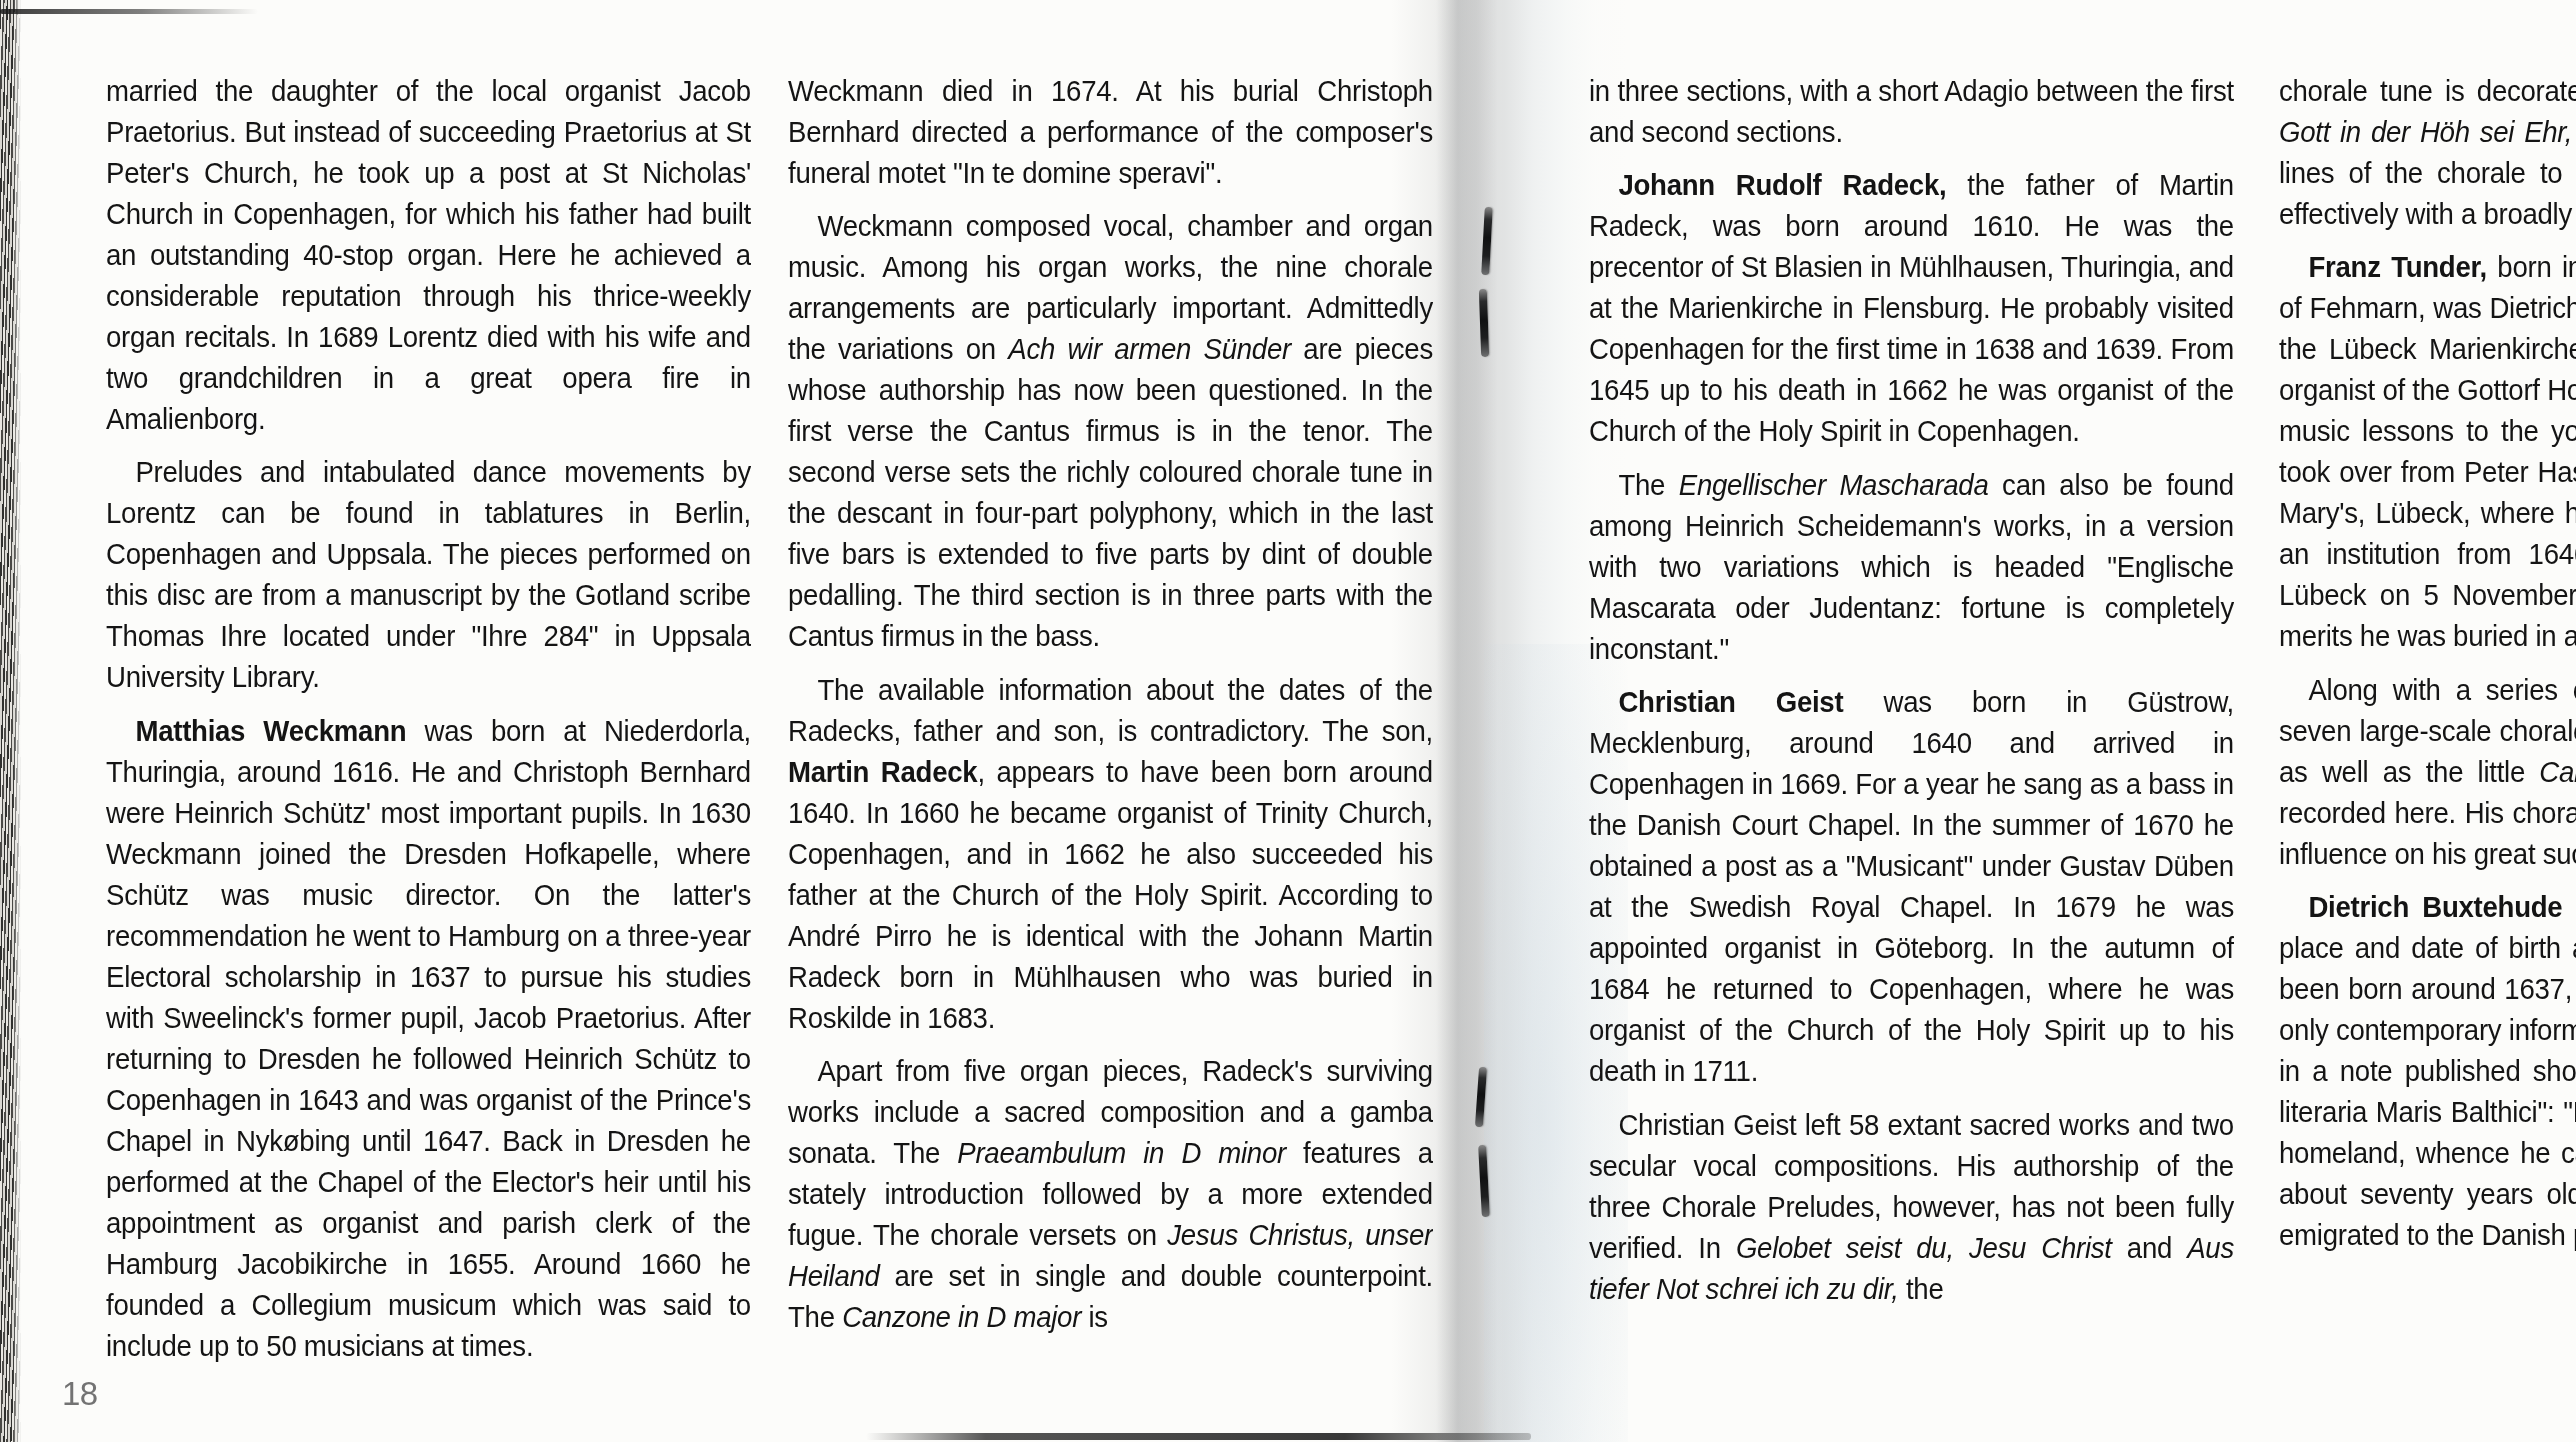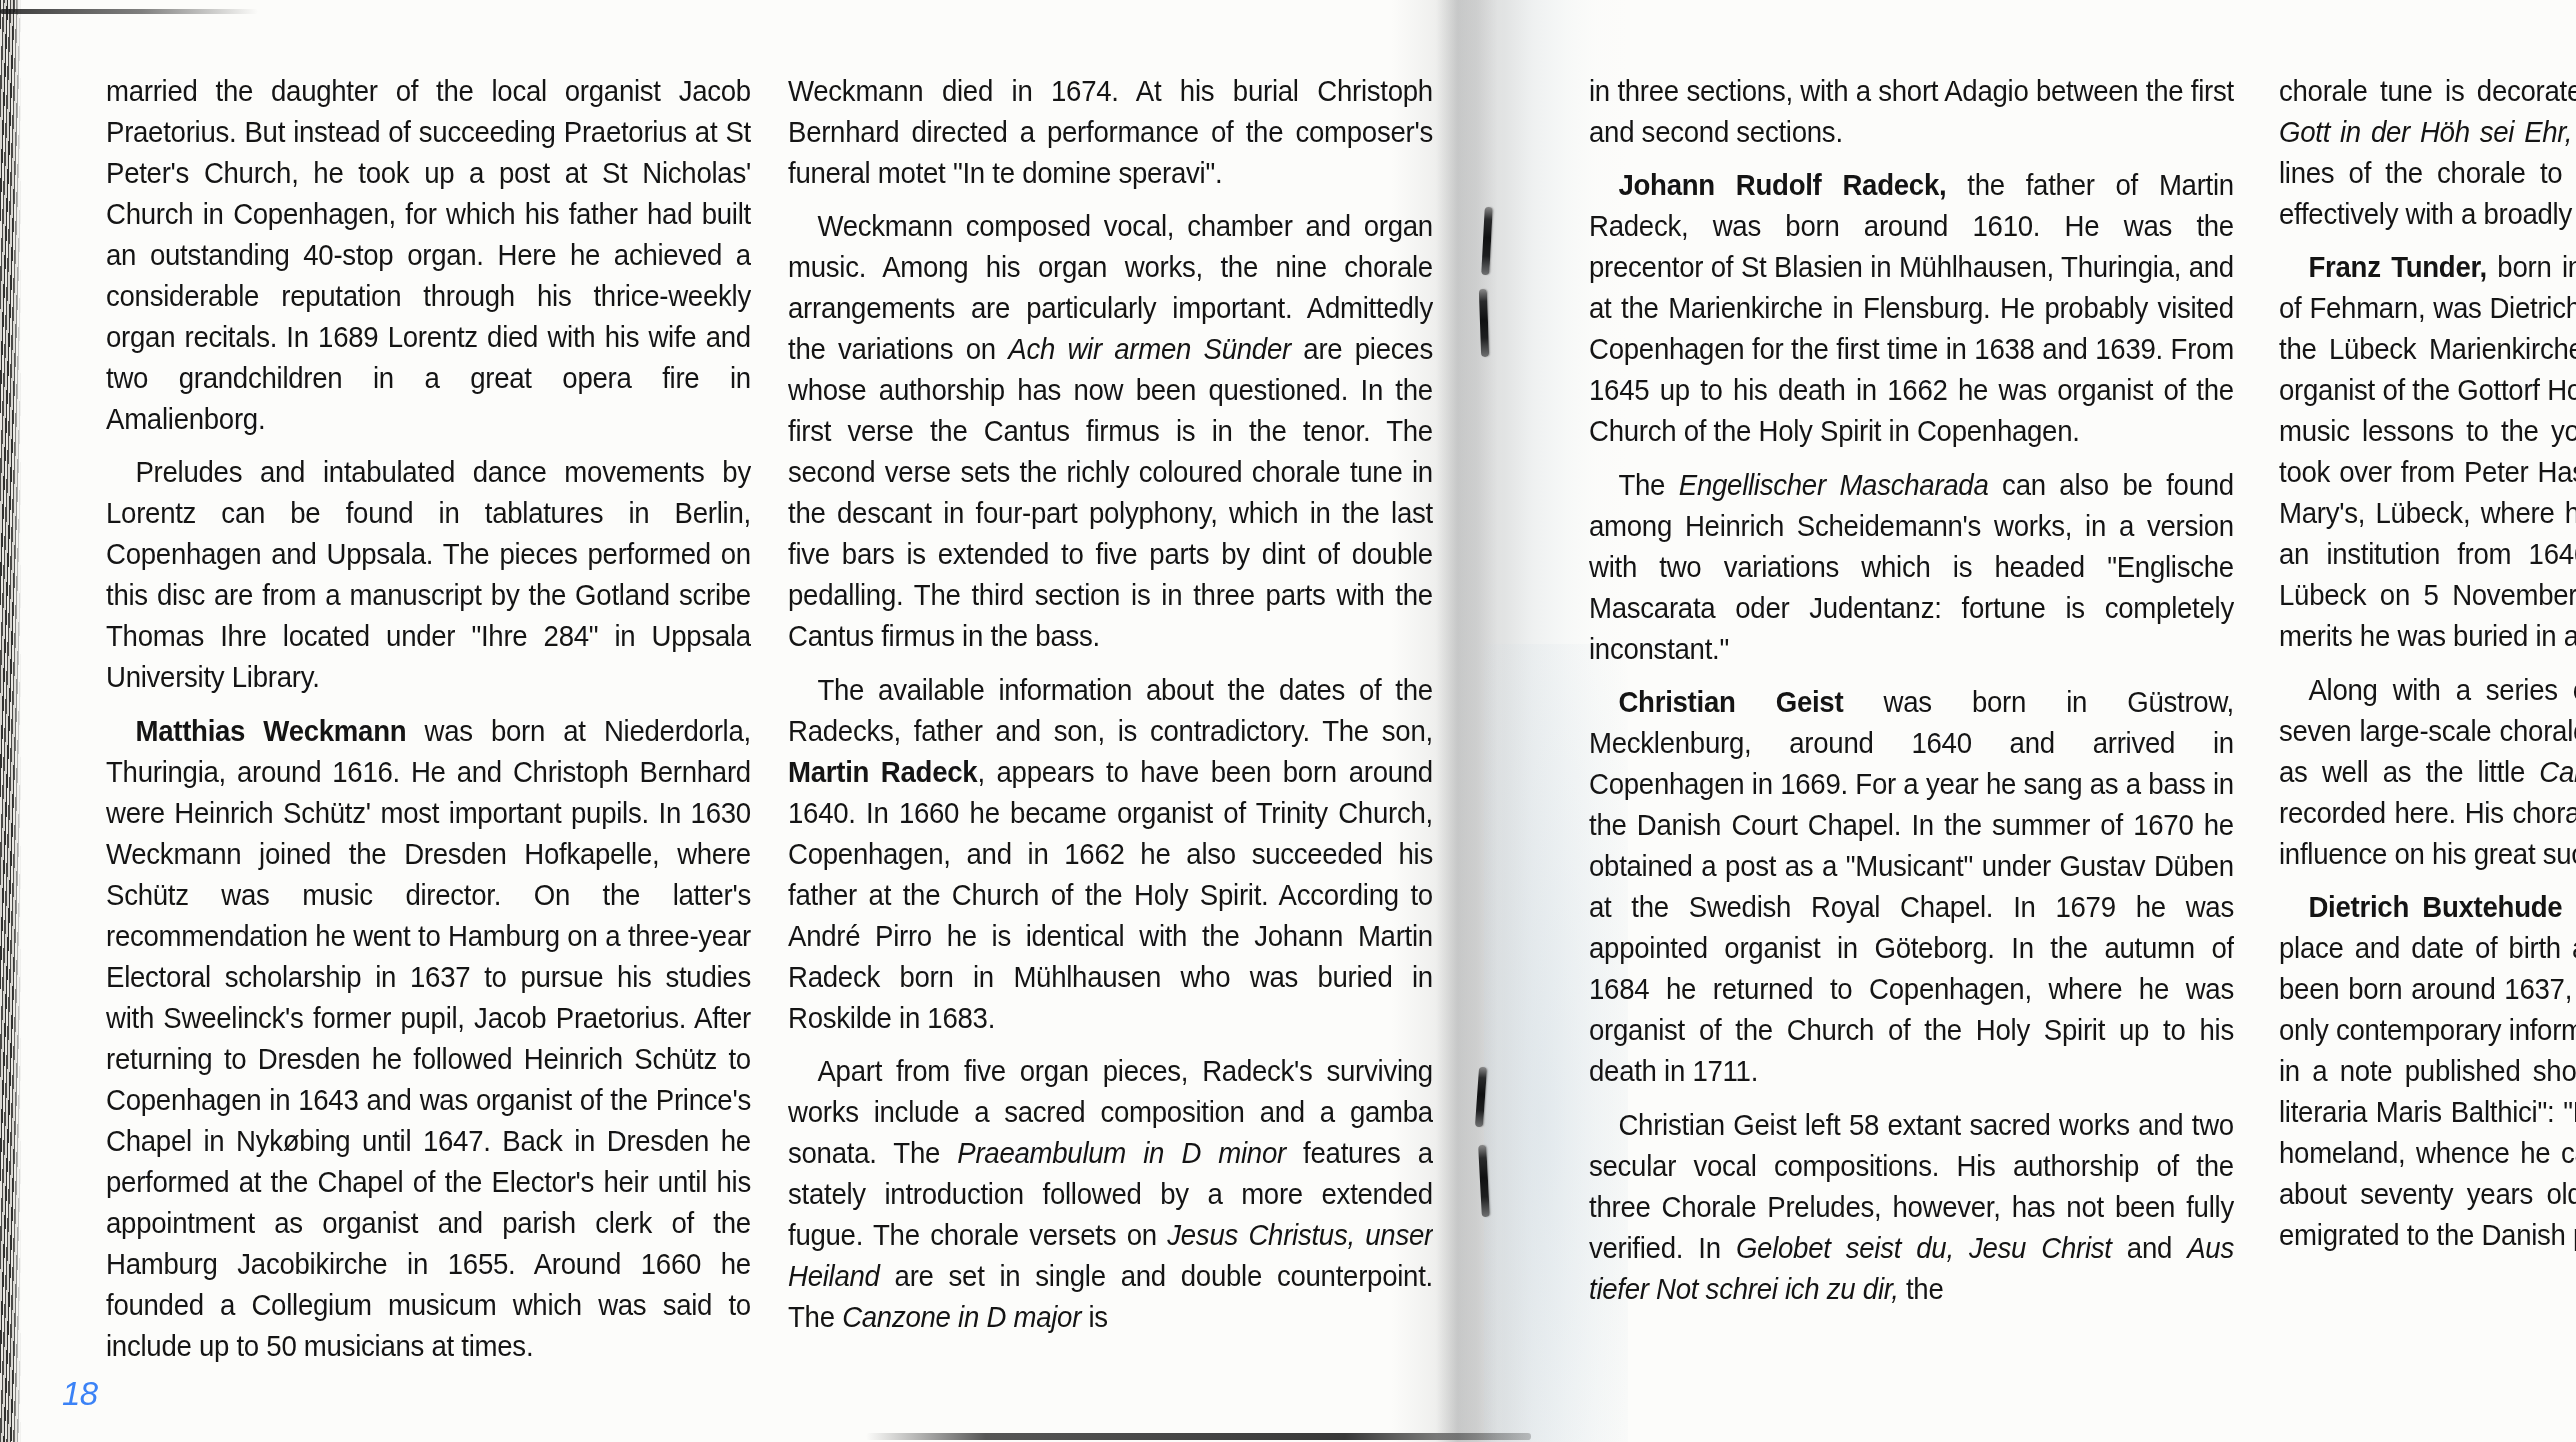--- a/index.html
+++ b/index.html
@@ -119,22 +119,21 @@
   }
   .col p + p { margin-top: 12.4px; }
   .col p.indent { text-indent: 32px; }
   .b { font-weight: bold; }
   .i { font-style: italic; }
 
   .page-number {
     position: absolute;
     font-size: 33px;
     letter-spacing: -0.5px;
-    color: #3b82f6;
-    font-style: italic;
+    color: #737373;
   }
   .page-number-left  { left: 62px;  top: 1375px; }
 </style>
 </head>
 <body>
 
 <div id="stage">
 
   <div class="page-edges"></div>
   <div class="top-edge-line"></div>

